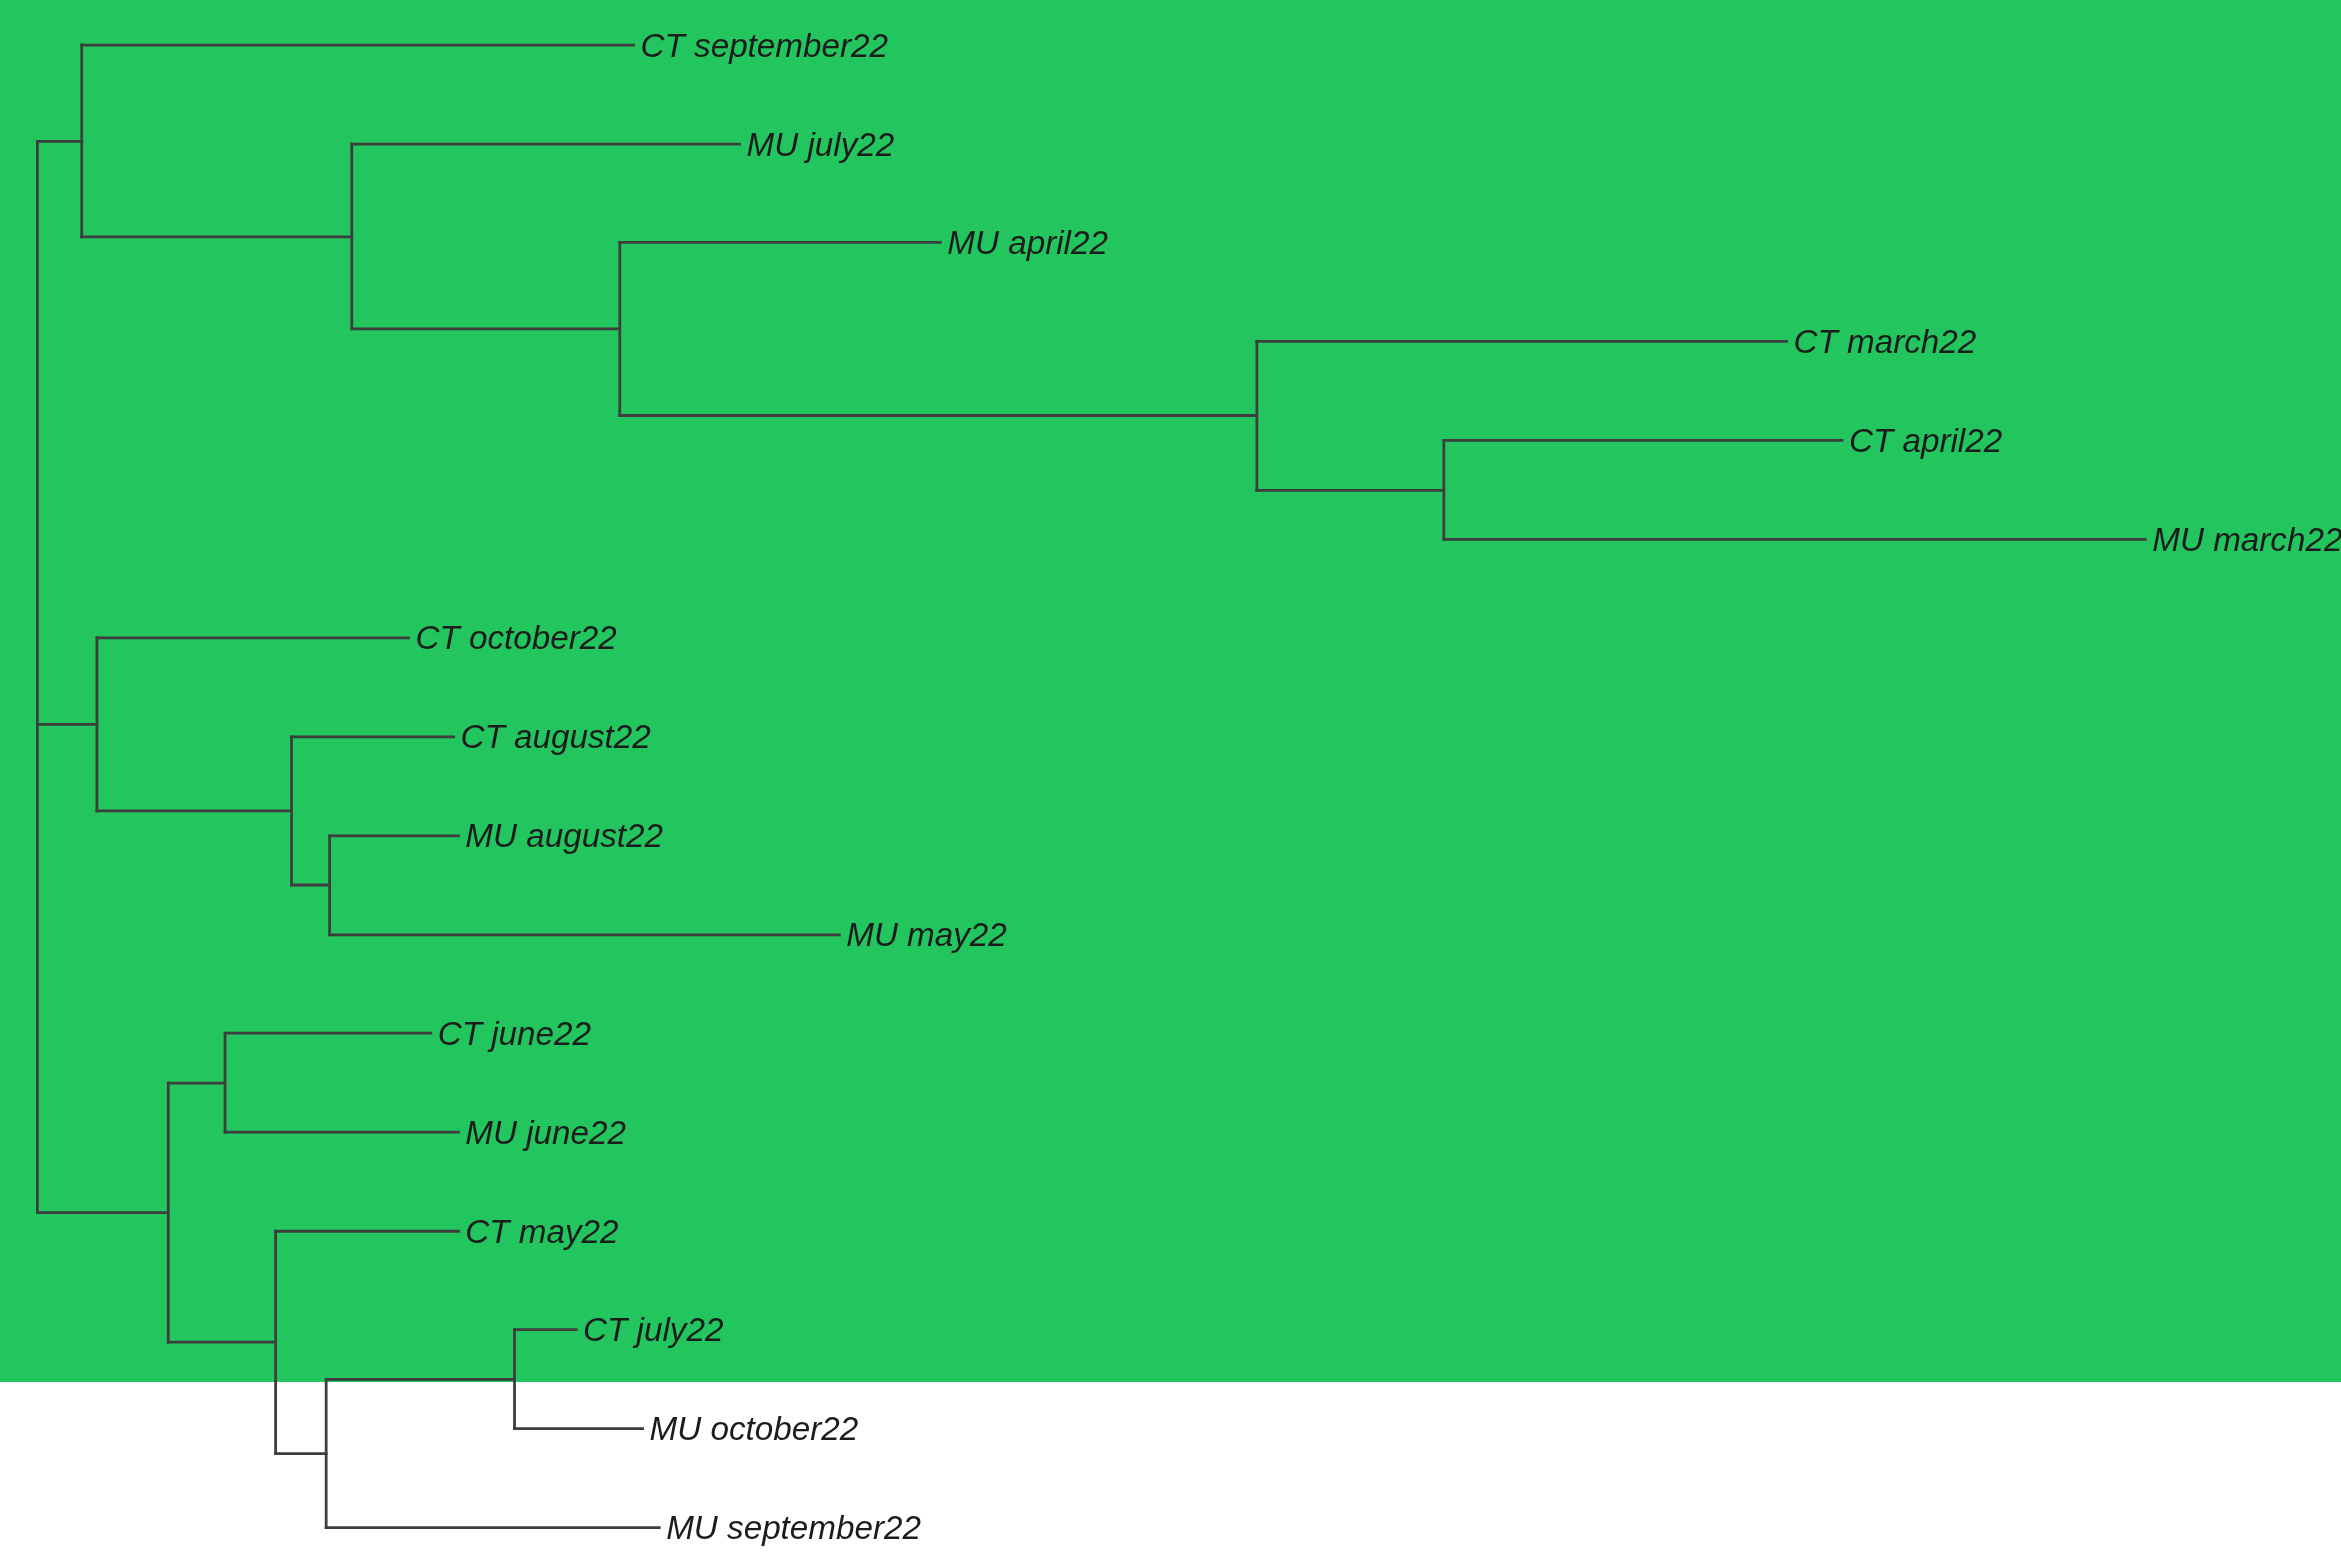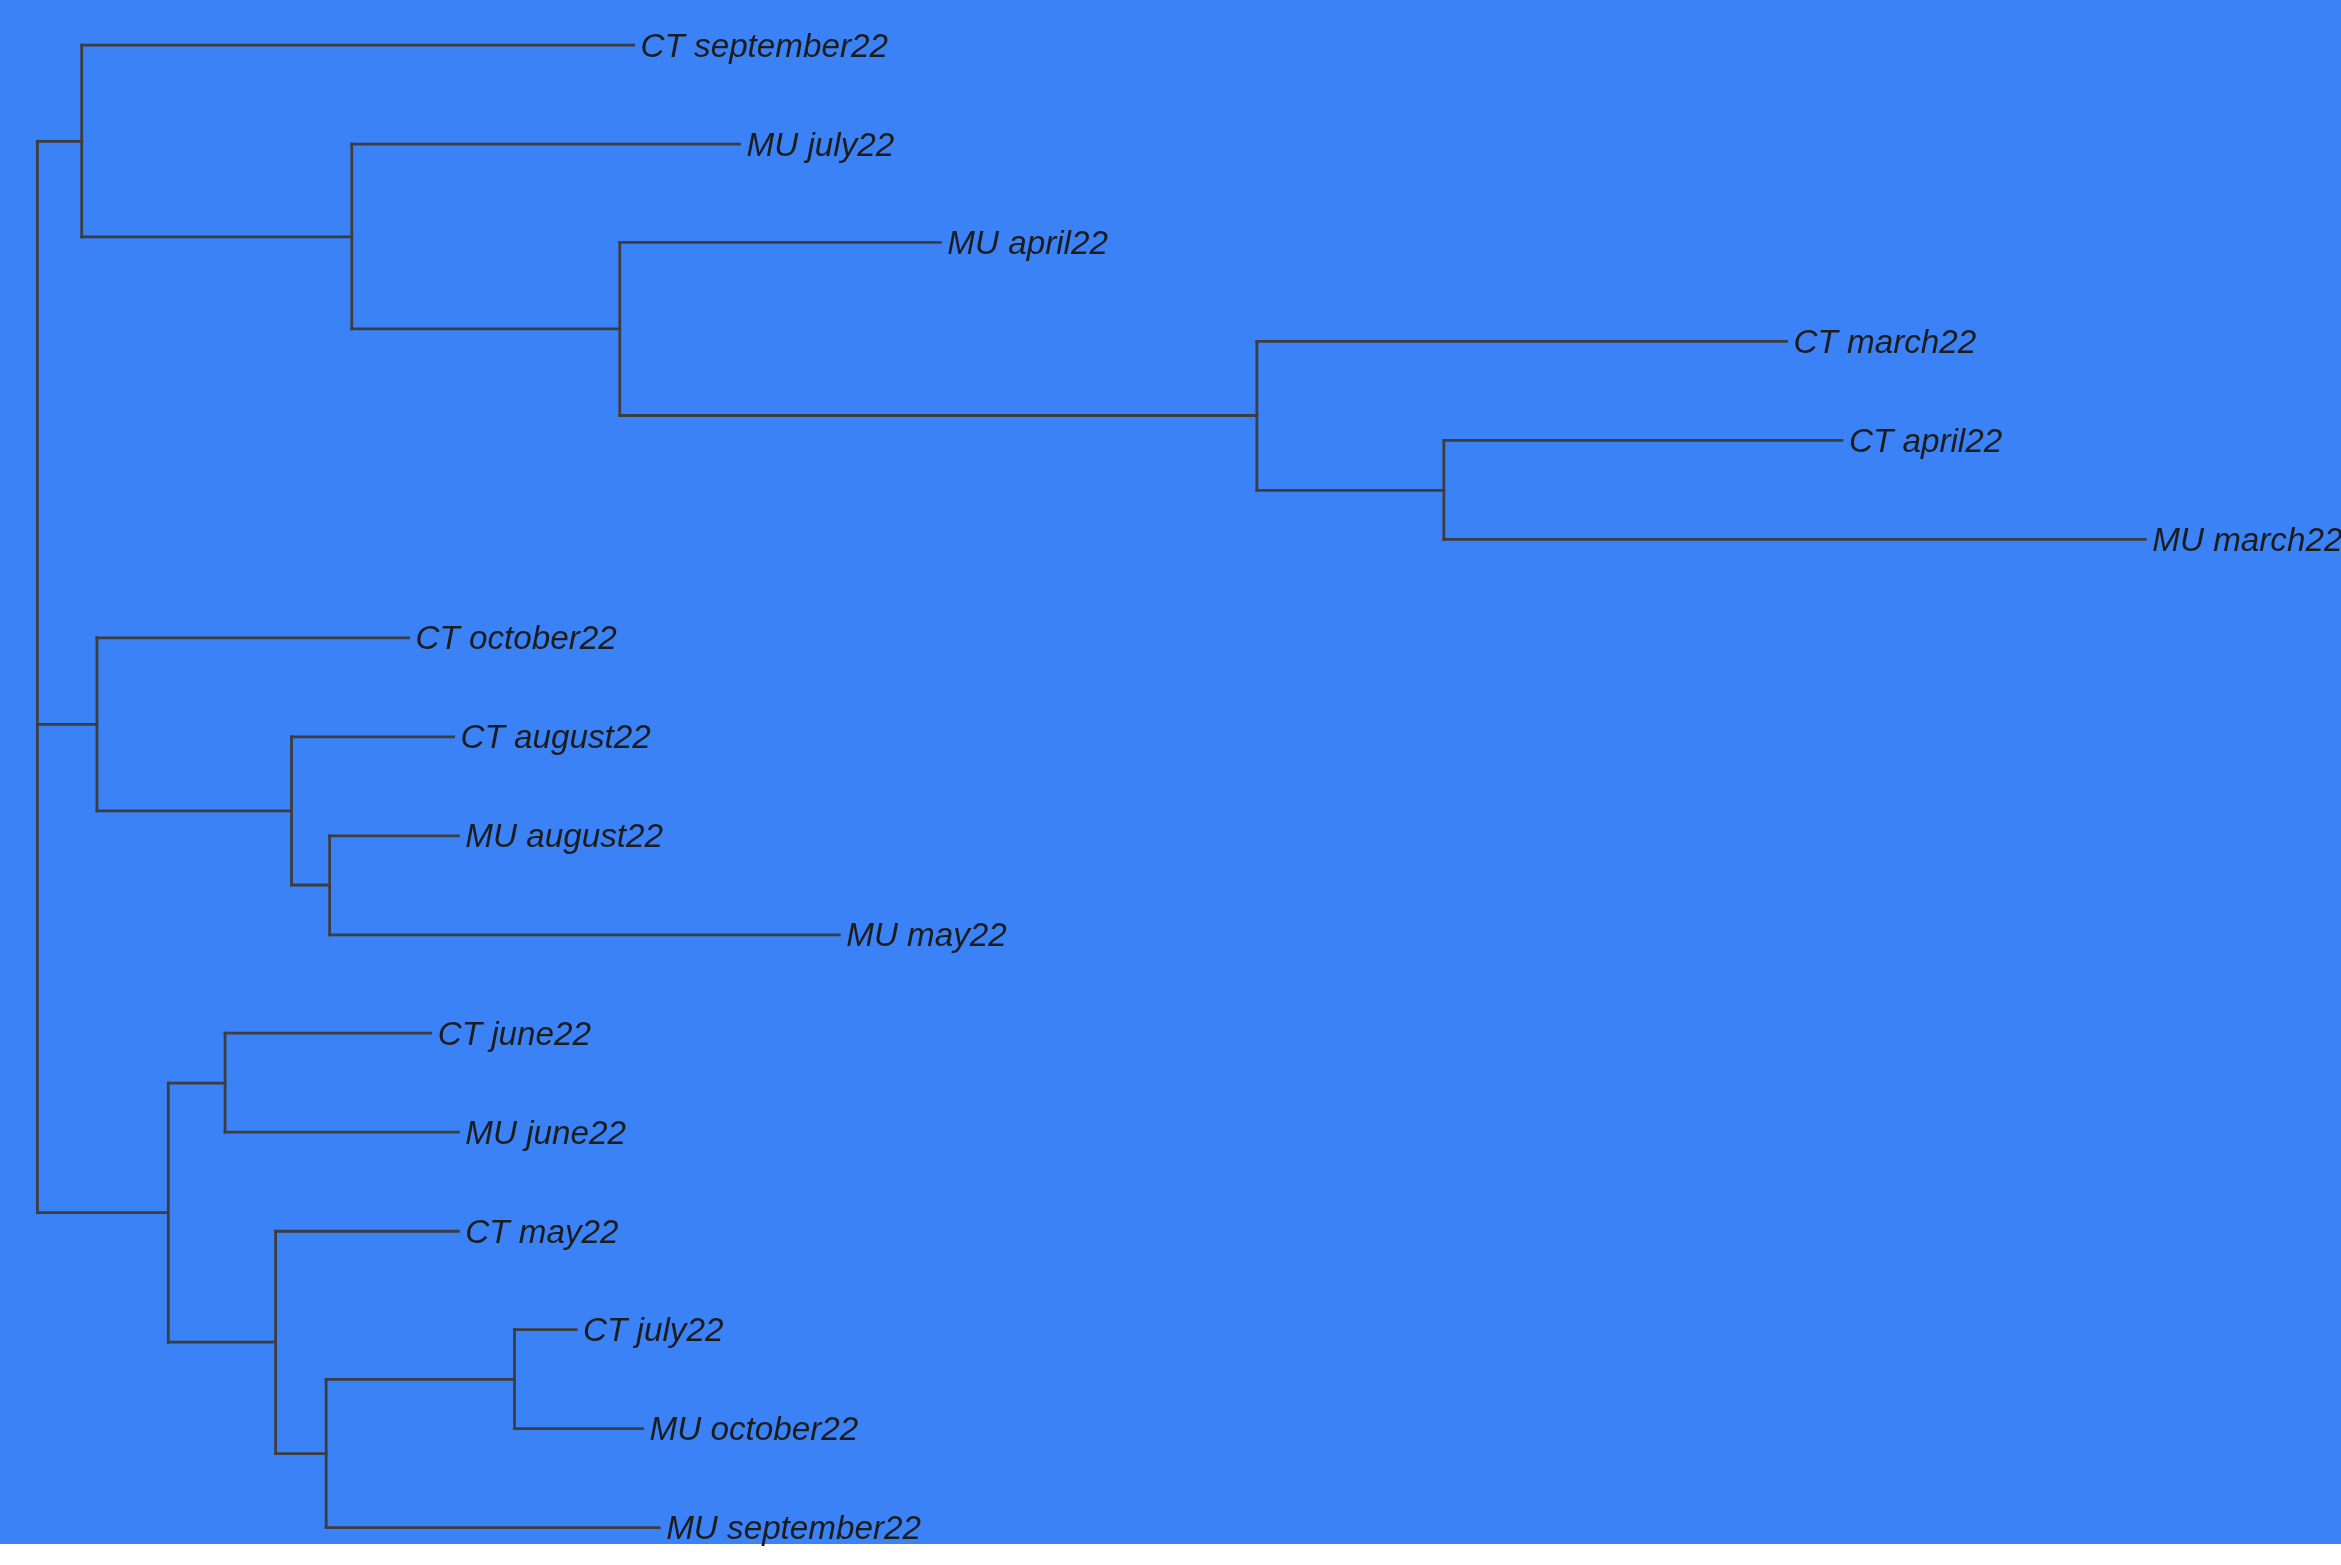--- a/index.html
+++ b/index.html
@@ -9,22 +9,22 @@
   }
   body {
     width: 2342px;
     height: 1566px;
     overflow: hidden;
     font-family: "Liberation Sans", sans-serif;
   }
   .figure-wrap {
     position: relative;
     width: 2342px;
-    height: 1544px;
-    background: #3b82f6;
+    height: 1382px;
+    background: #22c55e;
   }
   svg.tree {
     display: block;
     width: 2342px;
     height: 1566px;
   }
   svg.tree line {
     stroke-linecap: square;
     fill: none;
   }

